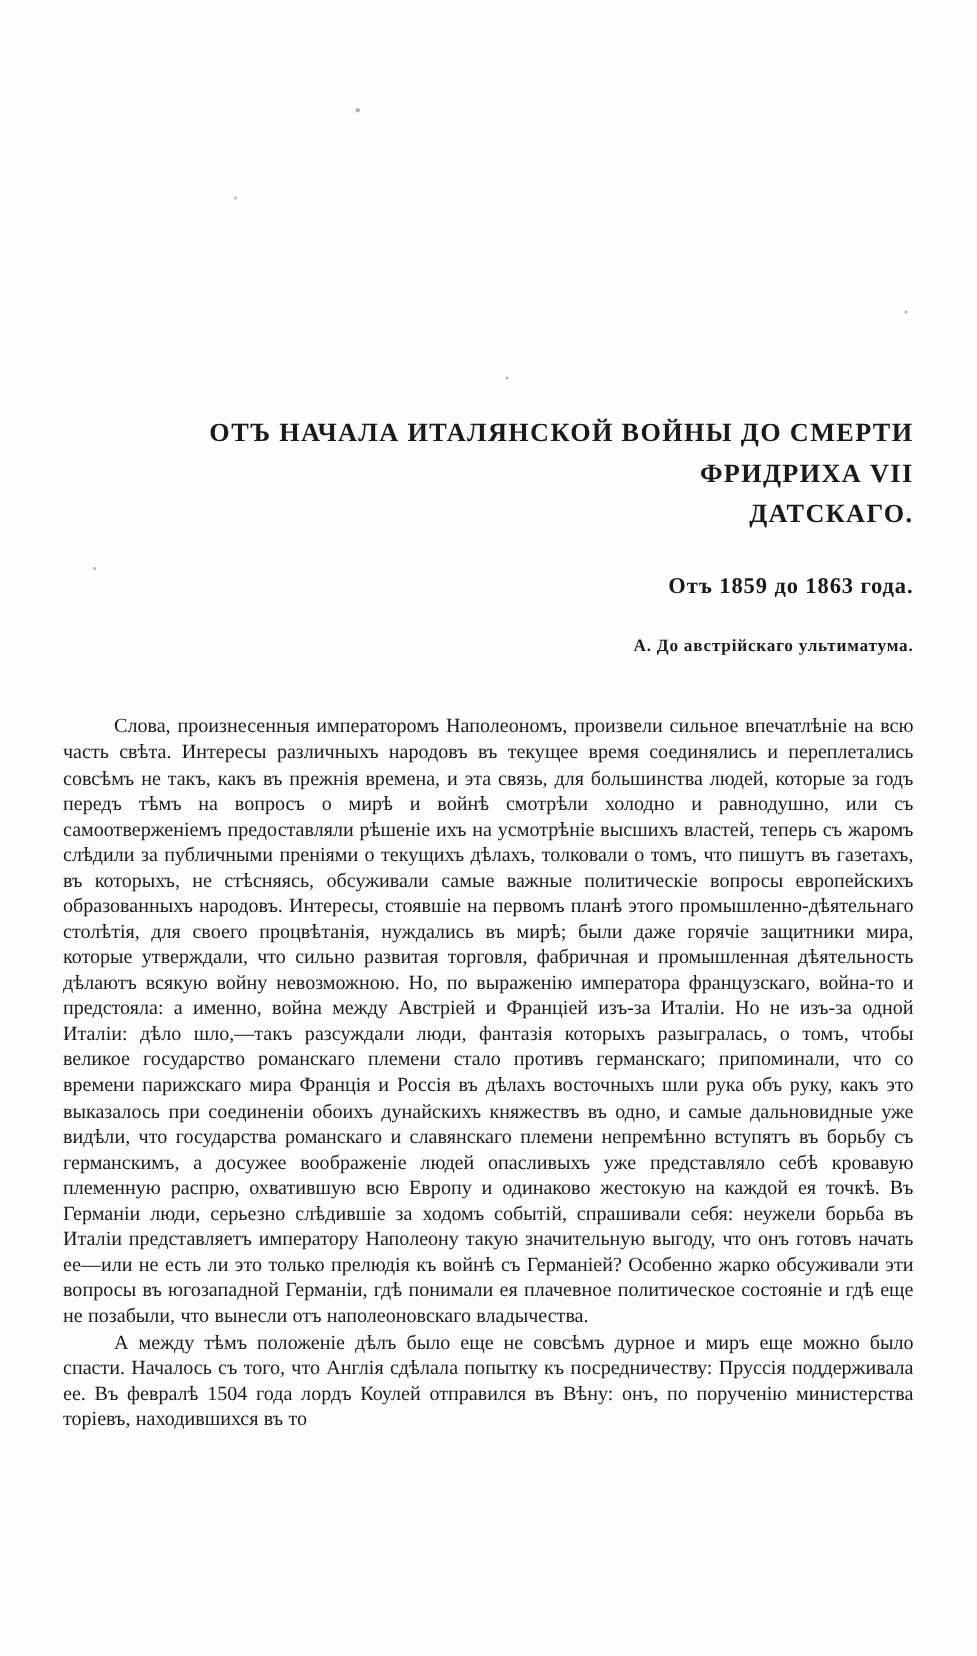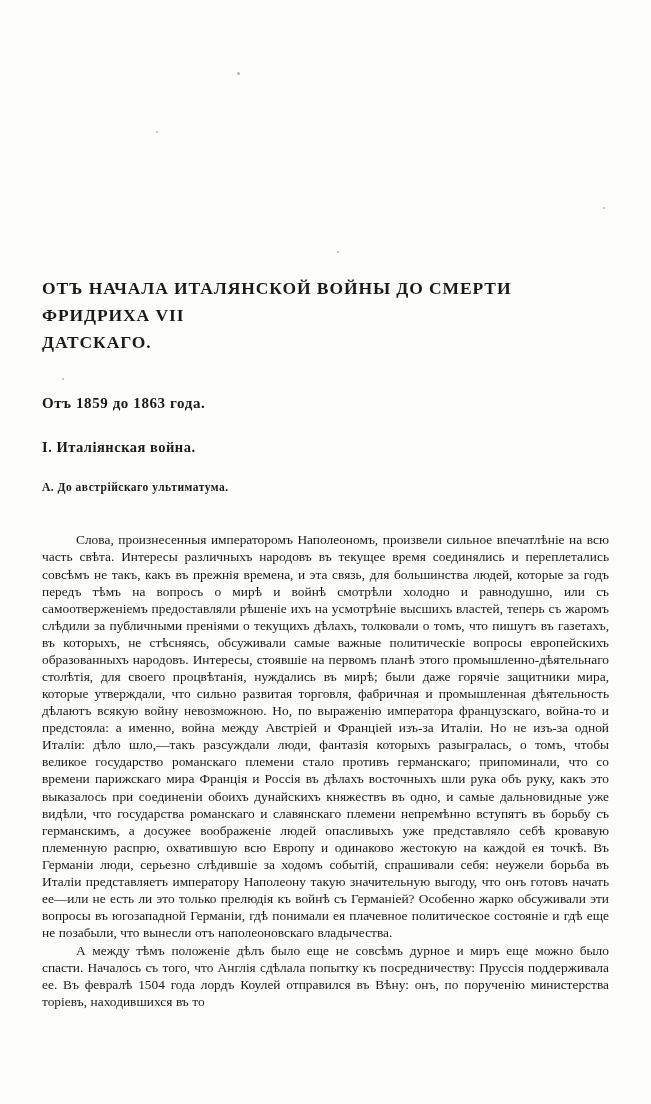--- a/index.html
+++ b/index.html
@@ -31,35 +31,35 @@
   }
   .content {
     position: absolute;
     left: 42px;
     right: 42px;
     top: 0;
     width: 567px;
   }
   .title-block {
     margin-top: 275px;
-    text-align: left;
+    text-align: right;
   }
   h1.main-title {
     font-size: 17.5px;
     font-weight: bold;
     letter-spacing: 0.9px;
     line-height: 1.55;
     margin: 0;
     text-transform: none;
   }
   h2.sub-title {
     font-size: 15px;
     font-weight: bold;
     letter-spacing: 0.6px;
-    margin: 39px 0 0 0;
+    margin: 27px 0 0 0;
   }
   h3.section-title {
     font-size: 14.5px;
     font-weight: bold;
     letter-spacing: 0.5px;
     margin: 27px 0 0 0;
   }
   h4.subsection-title {
     font-size: 11.5px;
     font-weight: bold;
@@ -94,21 +94,20 @@
   <div class="speck" style="left:337px;top:251px;width:2px;height:2px;"></div>
 
   <div class="content">
 
     <div class="title-block">
       <h1 class="main-title">
         <span>ОТЪ НАЧАЛА ИТАЛЯНСКОЙ ВОЙНЫ ДО СМЕРТИ ФРИДРИХА VII</span><br>
         <span>ДАТСКАГО.</span>
       </h1>
       <h2 class="sub-title">Отъ 1859 до 1863 года.</h2>
-      <h3 class="section-title">I. Италіянская война.</h3>
       <h4 class="subsection-title">А. До австрійскаго ультиматума.</h4>
     </div>
 
     <div class="body-text">
       <p>Слова, произнесенныя императоромъ Наполеономъ, произвели сильное впечатлѣніе на всю часть свѣта. Интересы различныхъ народовъ въ текущее время соединялись и переплетались совсѣмъ не такъ, какъ въ прежнія времена, и эта связь, для большинства людей, которые за годъ передъ тѣмъ на вопросъ о мирѣ и войнѣ смотрѣли холодно и равнодушно, или съ самоотверженіемъ предоставляли рѣшеніе ихъ на усмотрѣніе высшихъ властей, теперь съ жаромъ слѣдили за публичными преніями о текущихъ дѣлахъ, толковали о томъ, что пишутъ въ газетахъ, въ которыхъ, не стѣсняясь, обсуживали самые важные политическіе вопросы европейскихъ образованныхъ народовъ. Интересы, стоявшіе на первомъ планѣ этого промышленно-дѣятельнаго столѣтія, для своего процвѣтанія, нуждались въ мирѣ; были даже горячіе защитники мира, которые утверждали, что сильно развитая торговля, фабричная и промышленная дѣятельность дѣлаютъ всякую войну невозможною. Но, по выраженію императора французскаго, война-то и предстояла: а именно, война между Австріей и Франціей изъ-за Италіи. Но не изъ-за одной Италіи: дѣло шло,—такъ разсуждали люди, фантазія которыхъ разыгралась, о томъ, чтобы великое государство романскаго племени стало противъ германскаго; припоминали, что со времени парижскаго мира Франція и Россія въ дѣлахъ восточныхъ шли рука объ руку, какъ это выказалось при соединеніи обоихъ дунайскихъ княжествъ въ одно, и самые дальновидные уже видѣли, что государства романскаго и славянскаго племени непремѣнно вступятъ въ борьбу съ германскимъ, а досужее воображеніе людей опасливыхъ уже представляло себѣ кровавую племенную распрю, охватившую всю Европу и одинаково жестокую на каждой ея точкѣ. Въ Германіи люди, серьезно слѣдившіе за ходомъ событій, спрашивали себя: неужели борьба въ Италіи представляетъ императору Наполеону такую значительную выгоду, что онъ готовъ начать ее—или не есть ли это только прелюдія къ войнѣ съ Германіей? Особенно жарко обсуживали эти вопросы въ югозападной Германіи, гдѣ понимали ея плачевное политическое состояніе и гдѣ еще не позабыли, что вынесли отъ наполеоновскаго владычества.</p>
       <p>А между тѣмъ положеніе дѣлъ было еще не совсѣмъ дурное и миръ еще можно было спасти. Началось съ того, что Англія сдѣлала попытку къ посредничеству: Пруссія поддерживала ее. Въ февралѣ 1504 года лордъ Коулей отправился въ Вѣну: онъ, по порученію министерства торіевъ, находившихся въ то</p>
     </div>
 
   </div>
 </div>

